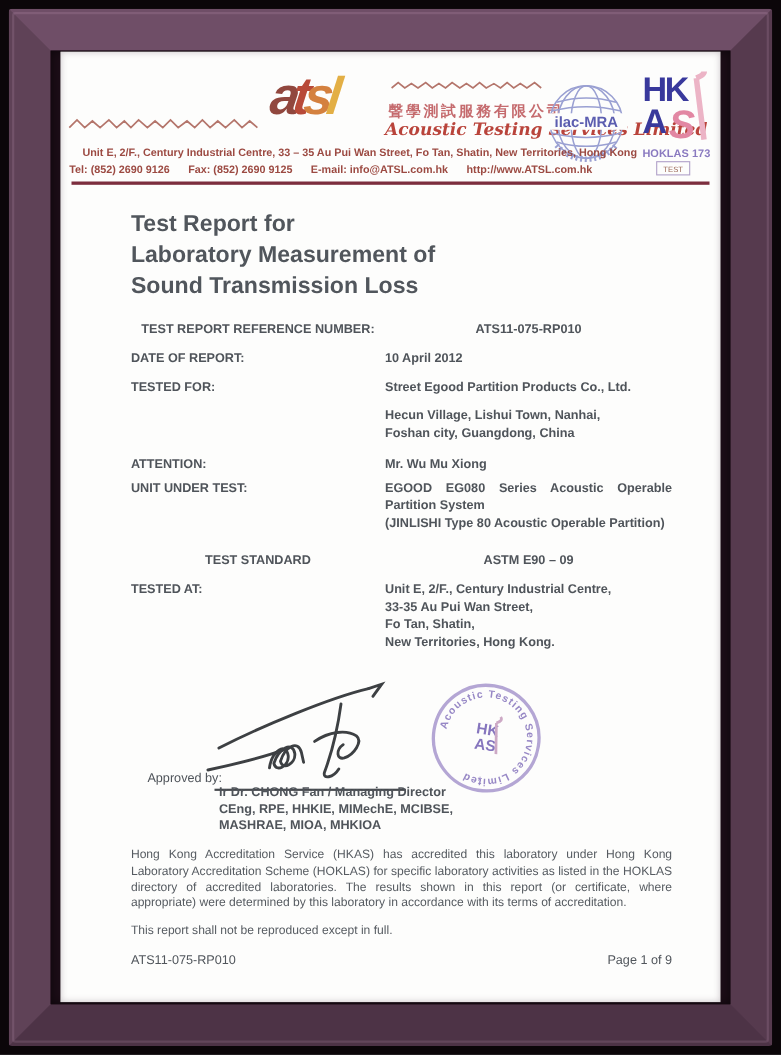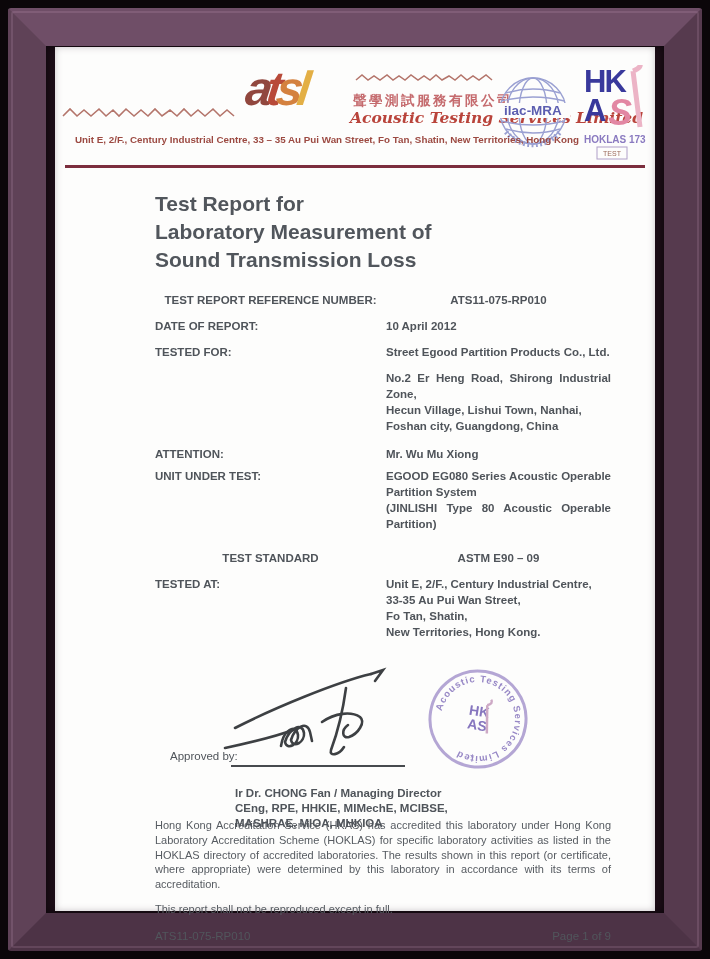--- a/index.html
+++ b/index.html
@@ -46,36 +46,36 @@
     font-family:"DejaVu Serif", serif; font-style:italic; font-weight:bold;
     font-size:15.5px; color:#b9443b;
   }
   .ilac-logo { position:absolute; left:438px; top:8px; }
   .hkas-logo { position:absolute; left:528px; top:0; }
   .addr-line1 { position:absolute; left:20px; top:69px; font-size:9.8px; font-weight:bold; color:#9c4a42; white-space:nowrap; }
   .addr-line2 { position:absolute; left:8px; top:84px; font-size:9.8px; font-weight:bold; color:#9c4a42; white-space:nowrap; }
   .addr-line2 span { margin-right:14px; }
   .red-rule { height:3px; background:#7c2e3e; margin:0 10px; }
   
-  .content { padding:0 44px 0 100px; }
+  .content { padding:0 44px 0 64px; }
   .doc-title { margin-top:22px; font-size:21px; line-height:28px; font-weight:bold; color:#51565c; }
   .frow { display:grid; grid-template-columns:231px 1fr; font-size:11.5px; font-weight:bold; line-height:16px; }
   .mb10 { margin-bottom:10px; }
   .mt18 { margin-top:18px;text-align:center; }
   .mt12 { margin-top:12px; }
   .mb6  { margin-bottom:6px; }
   .just  { text-align:justify; }
   .justlast { text-align:justify; text-align-last:justify; }
   
   .sig-block { position:relative; height:150px; margin-top:26px; }
   .approved-label { position:absolute; left:15px; top:84px; font-size:11.5px; }
   .sig-svg  { position:absolute; left:64px; top:-4px; }
   .sig-line { position:absolute; left:76px; top:99px; width:174px; border-bottom:2px solid #474a4e; }
   .stamp    { position:absolute; left:270px; top:0; transform:rotate(9deg); opacity:0.9; }
-  .sig-names { position:absolute; left:80px; top:120px; font-size:11.5px; font-weight:bold; line-height:15px; }
+  .sig-names { position:absolute; left:80px; top:96px; font-size:11.5px; font-weight:bold; line-height:15px; }
   
   .accred { margin-top:2px; font-size:11px; line-height:14.8px; color:#565b61; }
   .note   { margin-top:11px; font-size:11px; color:#565b61; }
   .docline { display:flex; justify-content:space-between; margin-top:15px; font-size:11.5px; color:#51565c; }
 </style>
 </head>
 <body>
 
 <div class="frame-face"></div>
 <div class="frame-highlight"></div>
@@ -117,20 +117,26 @@
       <text x="1" y="27" font-size="31" font-weight="bold" fill="#39399c" letter-spacing="-2">HK</text>
       <text x="1" y="56" font-size="31" font-weight="bold" fill="#39399c">A</text>
       <text x="25" y="60" font-size="36" font-weight="bold" font-style="italic" fill="#e287a3">S</text>
       <path d="M50 6 q10 -4 6 -8 M50 6 L57 62" stroke="#ecb4c6" stroke-width="5" fill="none"></path>
       <text x="1" y="78" font-size="10" font-weight="bold" fill="#8a7ac0">HOKLAS 173</text>
       <rect x="14" y="82" width="30" height="12" fill="none" stroke="#b0a0c8" stroke-width="1"></rect>
       <text x="29" y="91" text-anchor="middle" font-size="7" fill="#9c6a5a">TEST</text>
     </svg>
 
     <div class="addr-line1">Unit E, 2/F., Century Industrial Centre, 33 – 35 Au Pui Wan Street, Fo Tan, Shatin, New Territories, Hong Kong</div>
+    <div class="addr-line2">
+      <span>Tel: (852) 2690 9126</span>
+      <span>Fax: (852) 2690 9125</span>
+      <span>E-mail: info@ATSL.com.hk</span>
+      <span>http://www.ATSL.com.hk</span>
+    </div>
   </div>
   <div class="red-rule"></div>
 
   <div class="content">
 
     <div class="doc-title">
       <div>Test Report for</div>
       <div>Laboratory Measurement of</div>
       <div>Sound Transmission Loss</div>
     </div>
@@ -146,21 +152,20 @@
     </div>
 
     <div class="frow mb10">
       <div>TESTED FOR:</div>
       <div>Street Egood Partition Products Co., Ltd.</div>
     </div>
 
     <div class="frow">
       <div></div>
       <div>
-        <div class="justlast">No.2 Er Heng Road, Shirong Industrial Zone,</div>
         <div>Hecun Village, Lishui Town, Nanhai,</div>
         <div>Foshan city, Guangdong, China</div>
       </div>
     </div>
 
     <div class="frow mt12 mb6">
       <div>ATTENTION:</div>
       <div>Mr. Wu Mu Xiong</div>
     </div>
 

